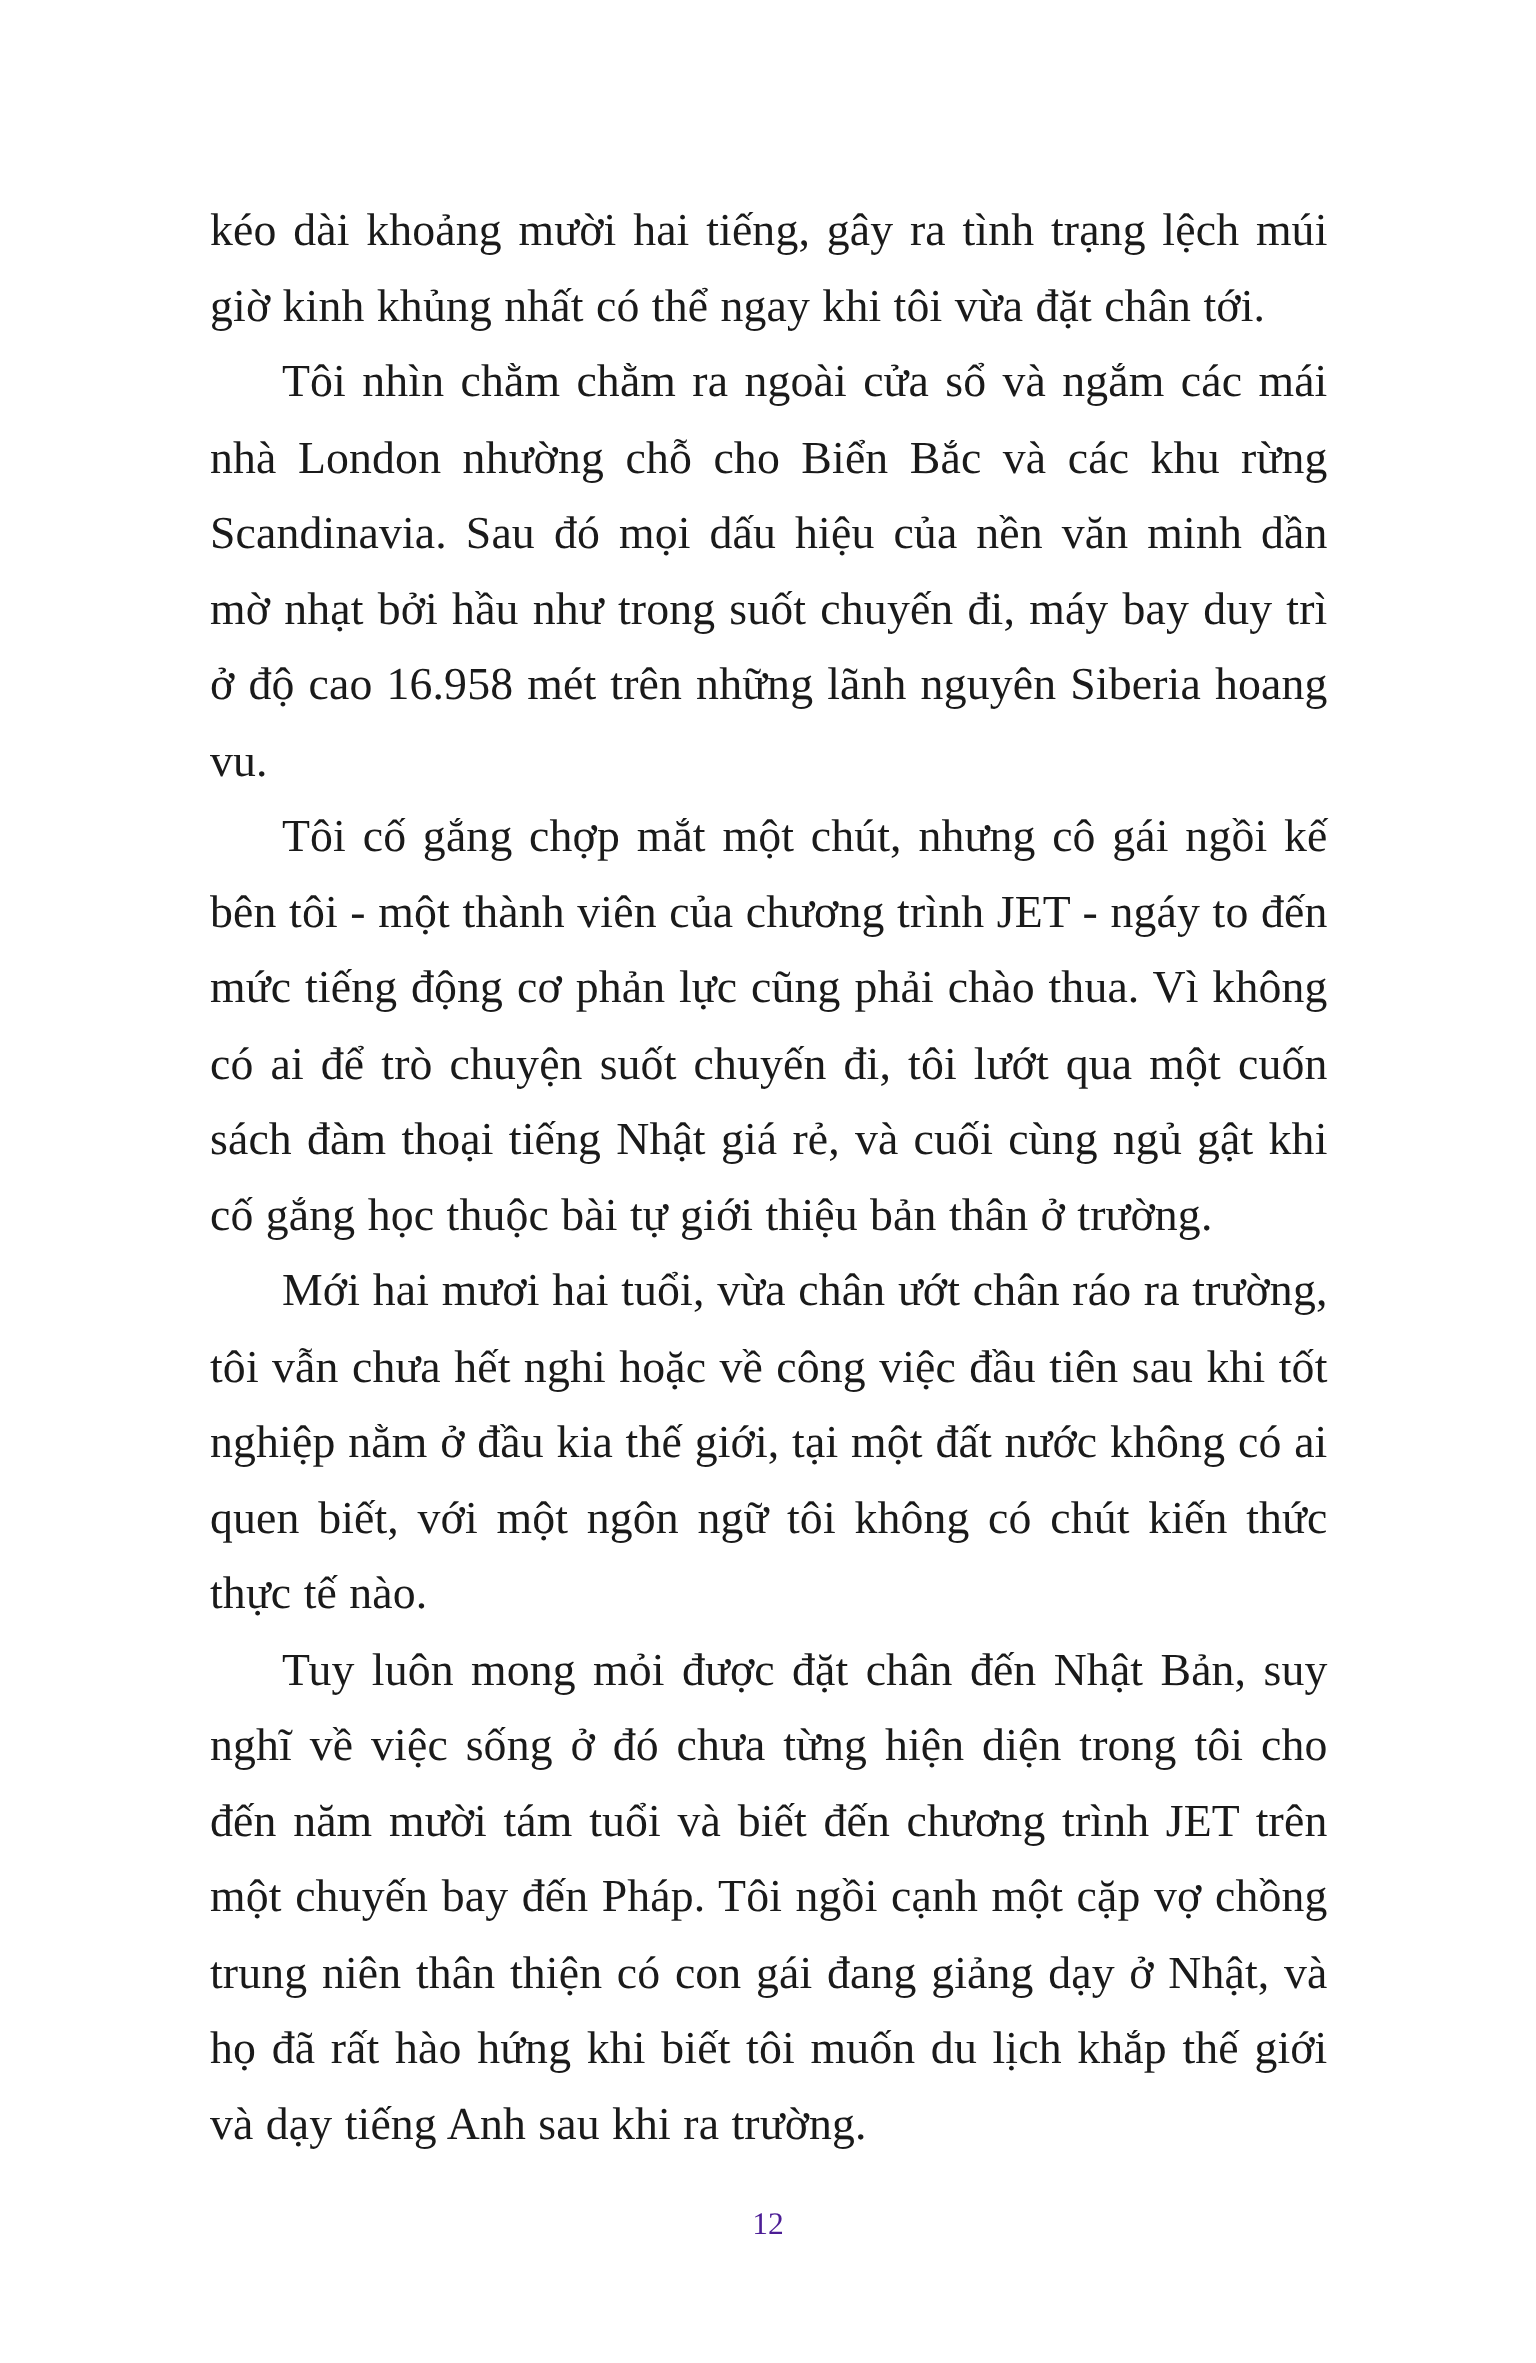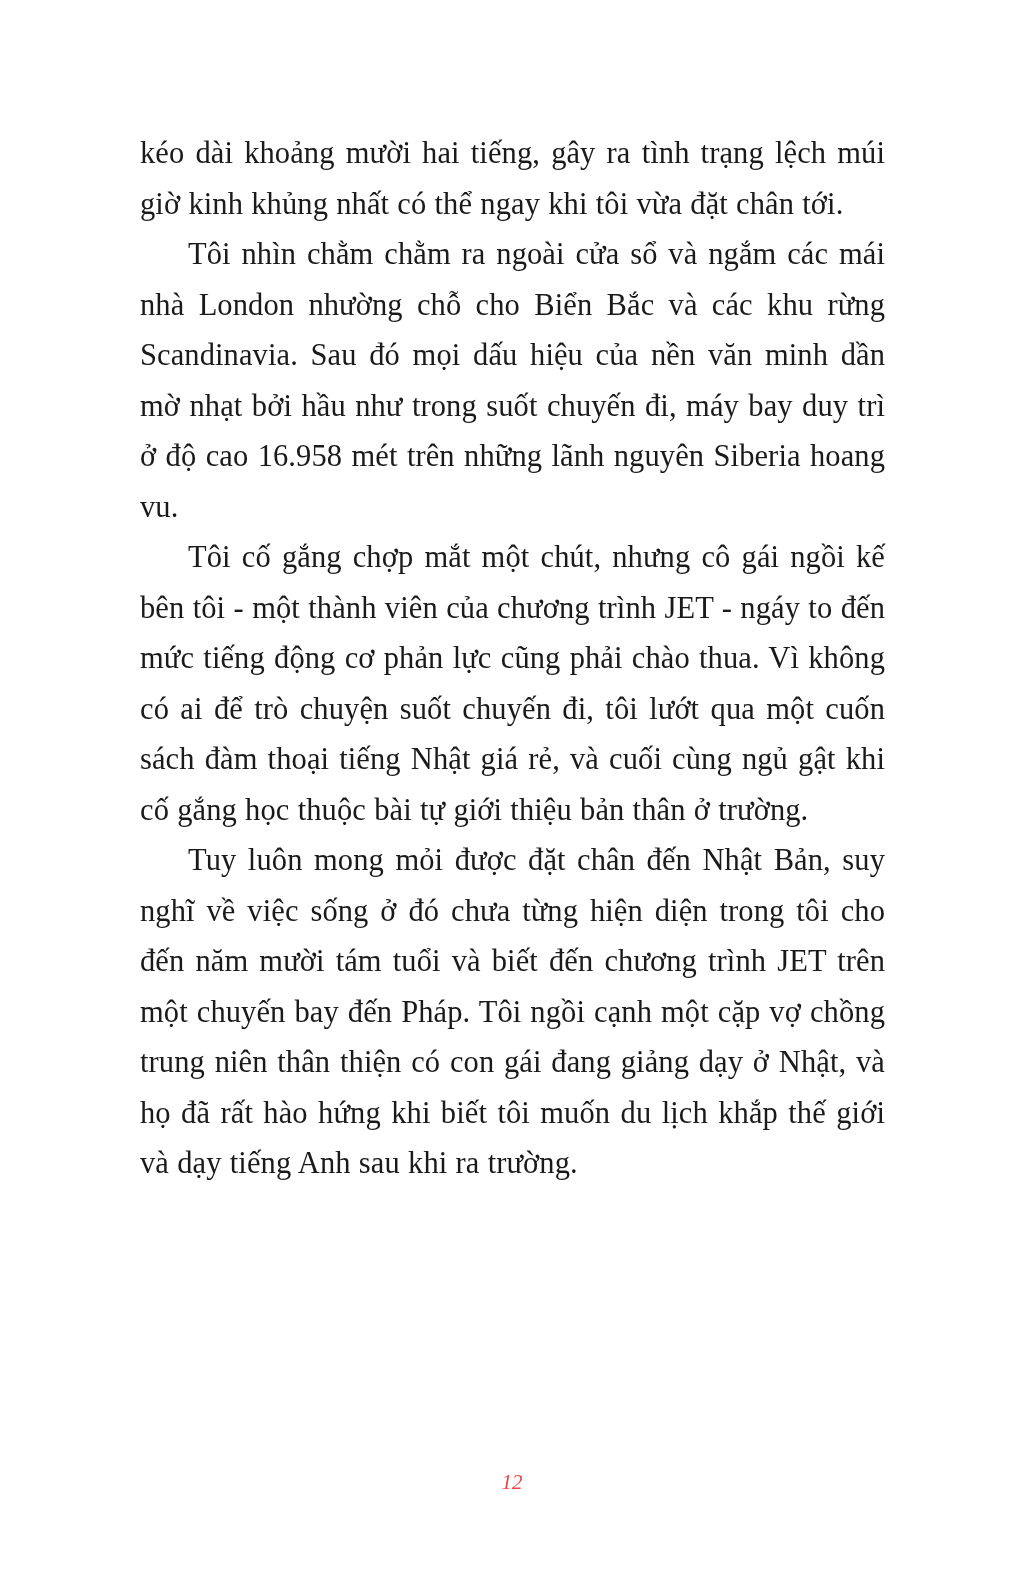--- a/index.html
+++ b/index.html
@@ -42,32 +42,32 @@
     text-indent: 48px;
   }
   .folio {
     position: absolute;
     left: 0;
     right: 0;
     top: 1470px;
     text-align: center;
     font-size: 21px;
     line-height: 24px;
-    color: #ef4444;
+    color: #4c1d95;
     font-family: "Liberation Serif", "DejaVu Serif", serif;
-    font-style: italic;
   }
 </style>
 </head>
 <body>
 
 <div class="page">
 
   <div class="text-block">
     <p class="para">kéo dài khoảng mười hai tiếng, gây ra tình trạng lệch múi giờ kinh khủng nhất có thể ngay khi tôi vừa đặt chân tới.</p>
     <p class="para indent">Tôi nhìn chằm chằm ra ngoài cửa sổ và ngắm các mái nhà London nhường chỗ cho Biển Bắc và các khu rừng Scandinavia. Sau đó mọi dấu hiệu của nền văn minh dần mờ nhạt bởi hầu như trong suốt chuyến đi, máy bay duy trì ở độ cao 16.958 mét trên những lãnh nguyên Siberia hoang vu.</p>
     <p class="para indent">Tôi cố gắng chợp mắt một chút, nhưng cô gái ngồi kế bên tôi - một thành viên của chương trình JET - ngáy to đến mức tiếng động cơ phản lực cũng phải chào thua. Vì không có ai để trò chuyện suốt chuyến đi, tôi lướt qua một cuốn sách đàm thoại tiếng Nhật giá rẻ, và cuối cùng ngủ gật khi cố gắng học thuộc bài tự giới thiệu bản thân ở trường.</p>
+    <p class="para indent">Mới hai mươi hai tuổi, vừa chân ướt chân ráo ra trường, tôi vẫn chưa hết nghi hoặc về công việc đầu tiên sau khi tốt nghiệp nằm ở đầu kia thế giới, tại một đất nước không có ai quen biết, với một ngôn ngữ tôi không có chút kiến thức thực tế nào.</p>
     <p class="para indent">Tuy luôn mong mỏi được đặt chân đến Nhật Bản, suy nghĩ về việc sống ở đó chưa từng hiện diện trong tôi cho đến năm mười tám tuổi và biết đến chương trình JET trên một chuyến bay đến Pháp. Tôi ngồi cạnh một cặp vợ chồng trung niên thân thiện có con gái đang giảng dạy ở Nhật, và họ đã rất hào hứng khi biết tôi muốn du lịch khắp thế giới và dạy tiếng Anh sau khi ra trường.</p>
   </div>
 
   <div class="folio">12</div>
 
 </div>
 
 </body></html>

